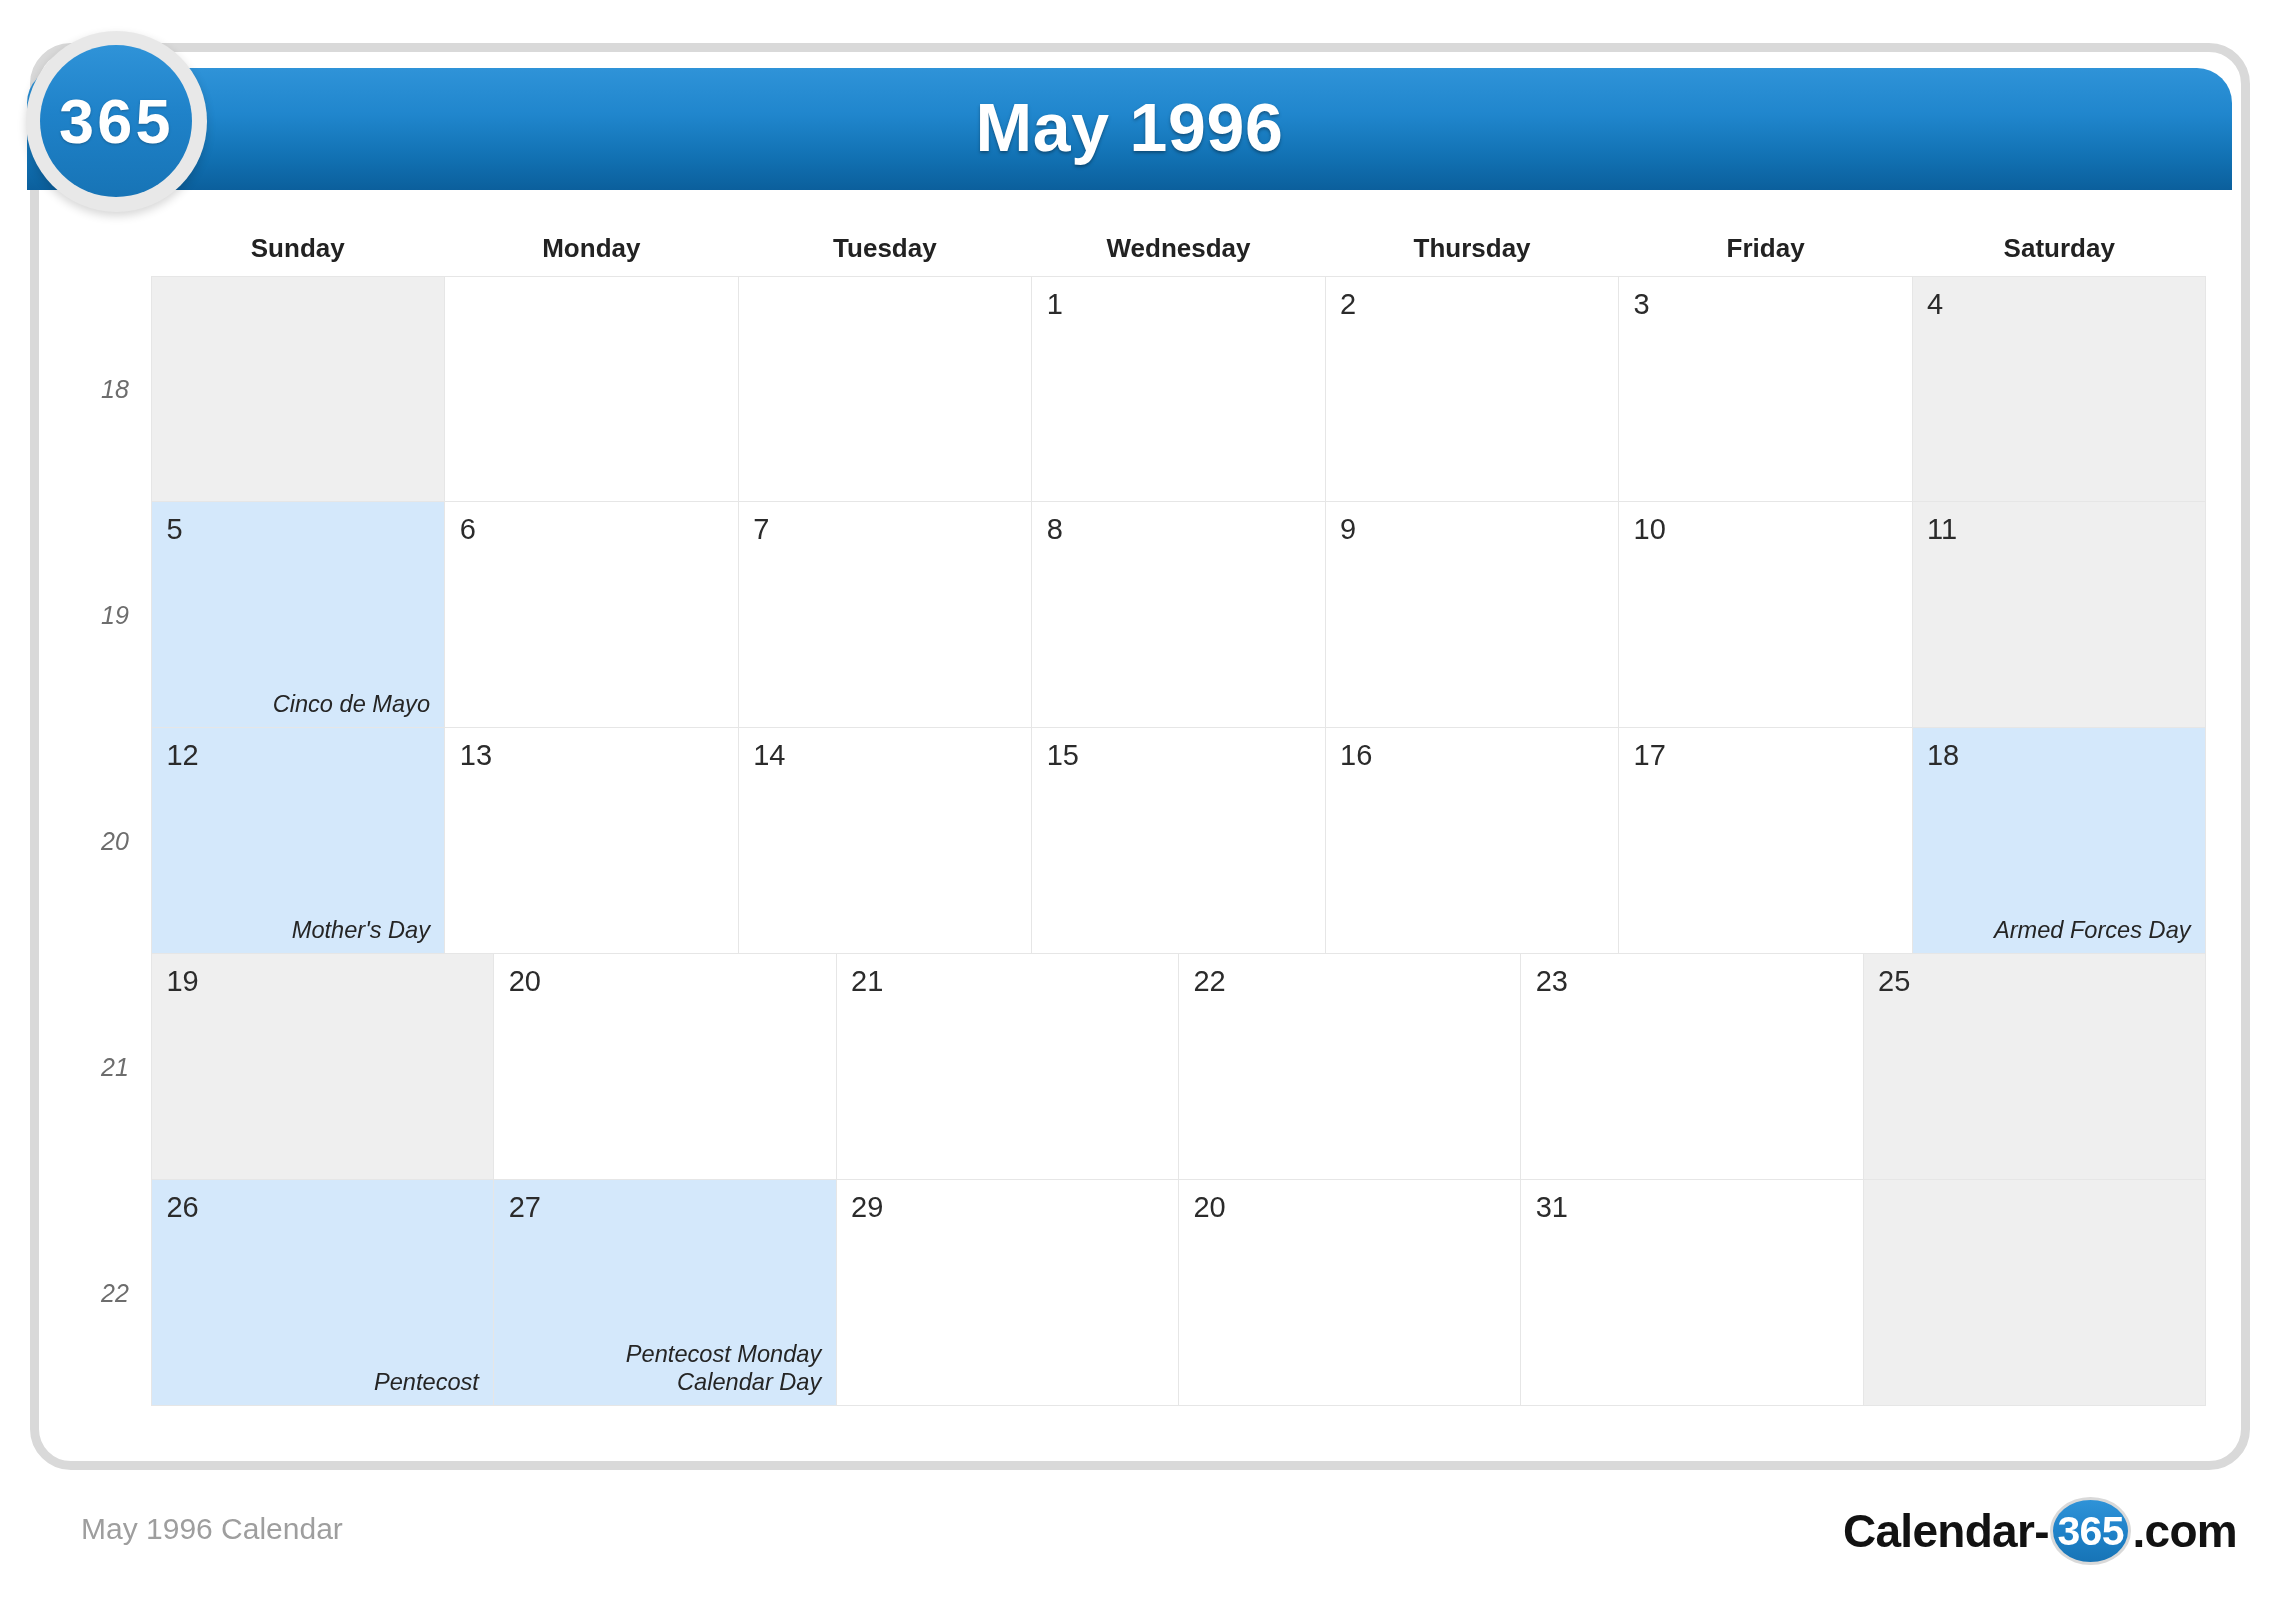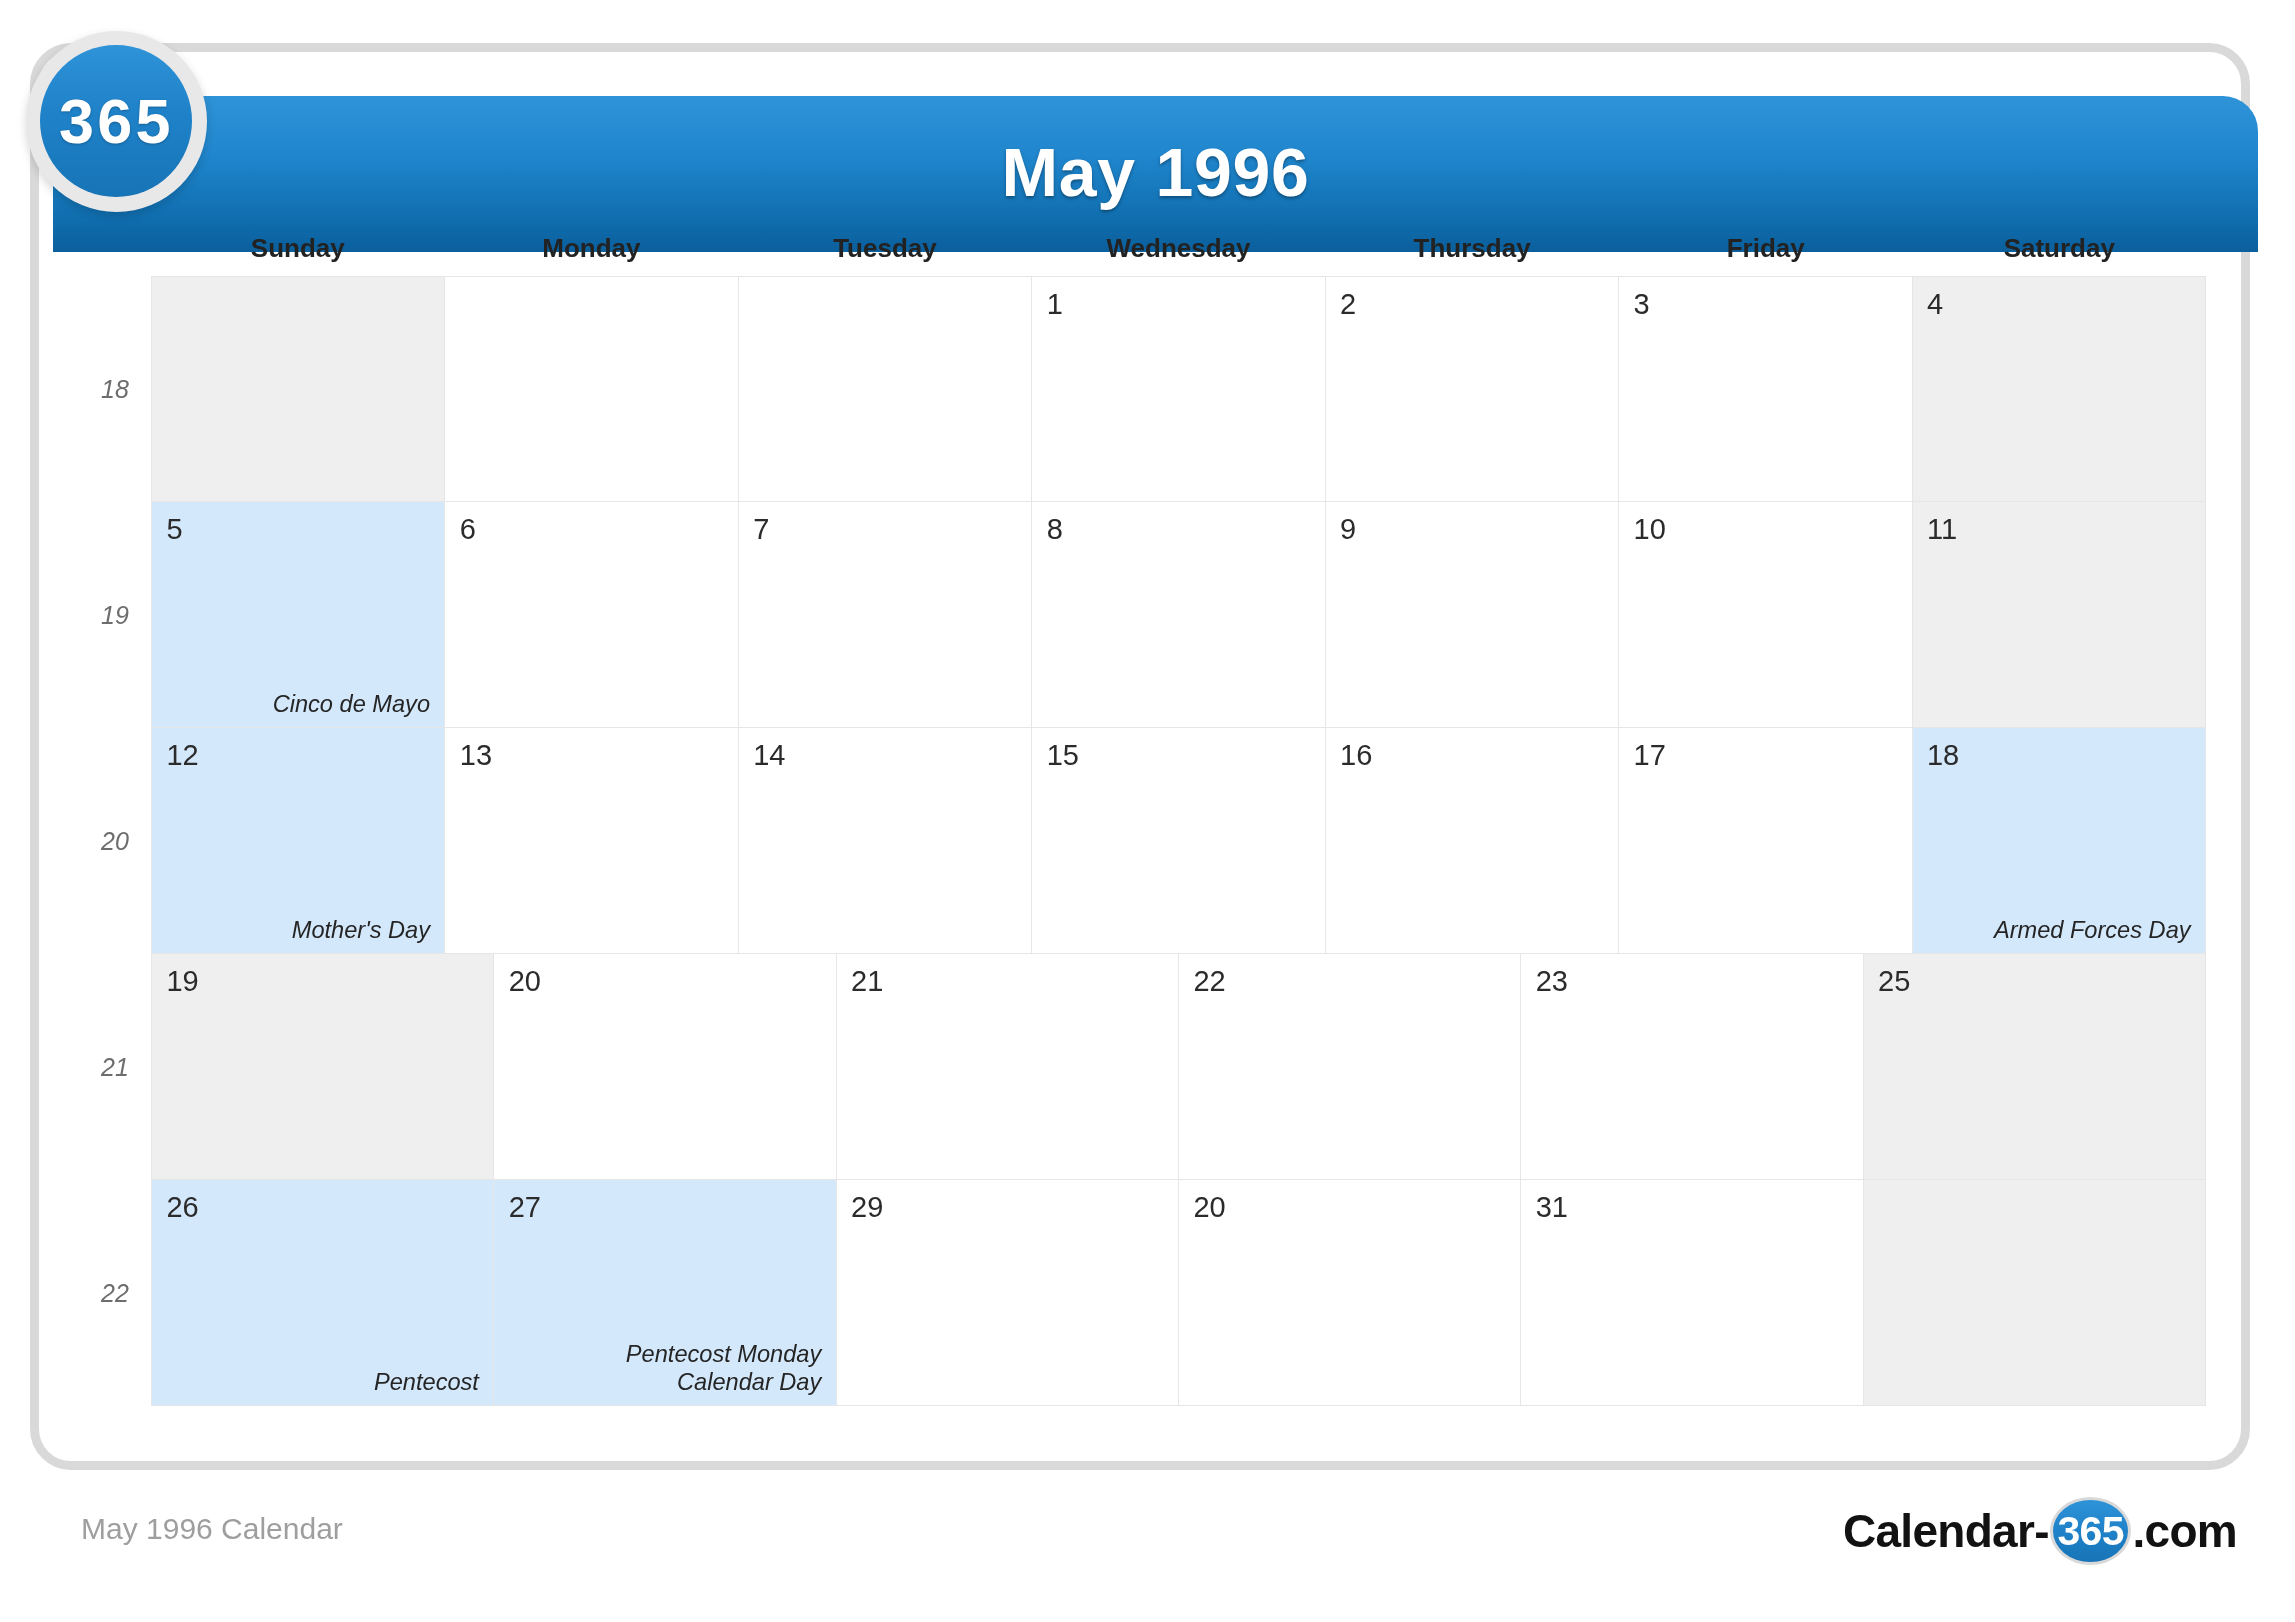--- a/index.html
+++ b/index.html
@@ -30,29 +30,28 @@
     height: 1427px;
     border: 9.2px solid #d9d9d9;
     border-radius: 41px;
     box-sizing: border-box;
     background: #ffffff;
   }
 
   
   .titlebar {
     position: absolute;
-    left: 53px;
+    left: 27px;
     top: 68px;
     width: 2205px;
-    height: 156px;
+    height: 122px;
     border-radius: 35px 35px 0 0;
     background: linear-gradient(to bottom, #2f93d8 0%, #2086cd 38%, #1272b4 72%, #0b5f9c 100%);
     box-sizing: border-box;
     overflow: hidden;
-    margin-top: 28px;
   }
   .titlebar-text {
     position: absolute;
     left: 0; right: 0;
     top: 50%;
     transform: translateY(-52%);
     text-align: center;
     color: #ffffff;
     font-size: 68px;
     font-weight: bold;
@@ -121,20 +120,21 @@
     width: 2127px;
     height: 1197px;
     z-index: 2;
   }
 
   .dayheader-row {
     display: flex;
     height: 47px;
     margin-left: 72px;
     width: 2055px;
+    justify-content: flex-end;
   }
   .dayheader {
     flex: 1 1 0;
     text-align: center;
     font-size: 26px;
     font-weight: bold;
     color: #222222;
     font-family: "Liberation Sans", sans-serif;
     line-height: 39px;
   }

